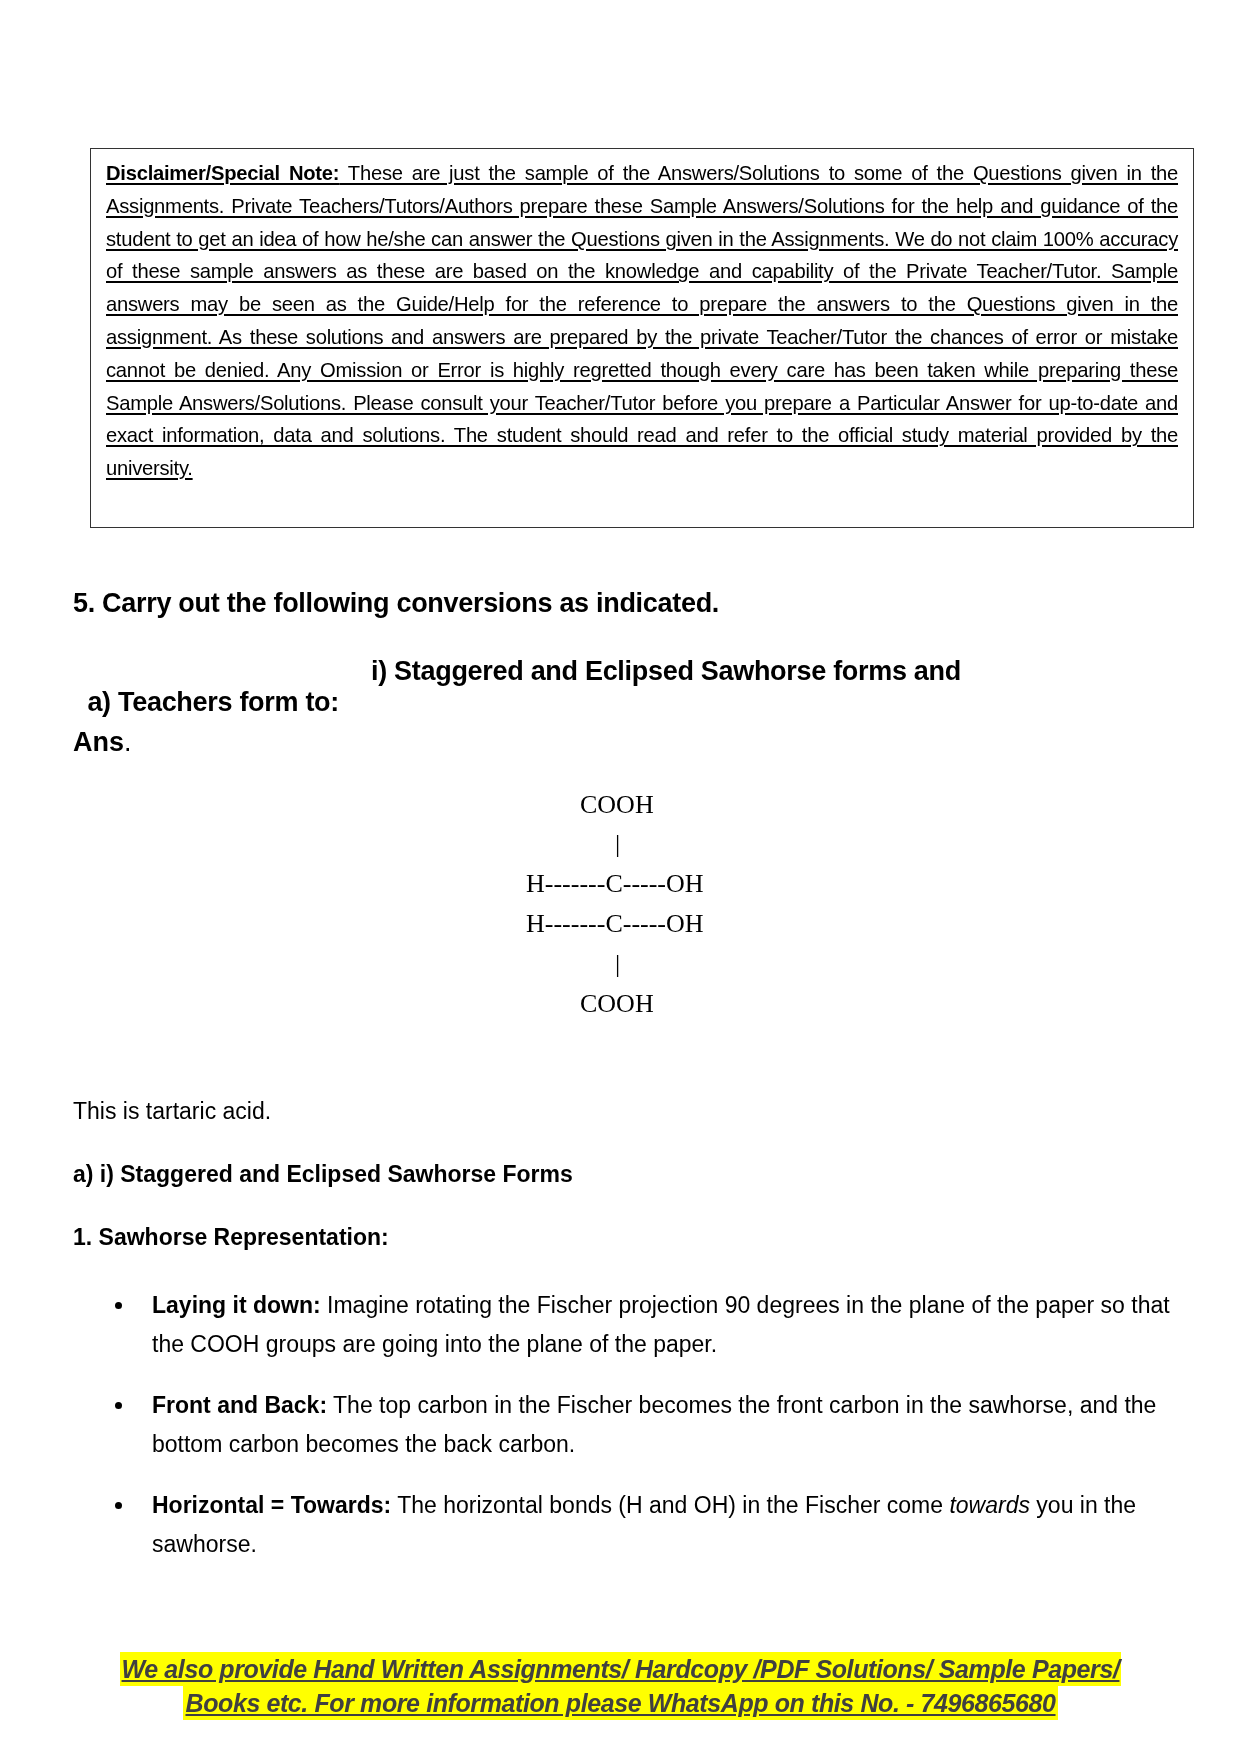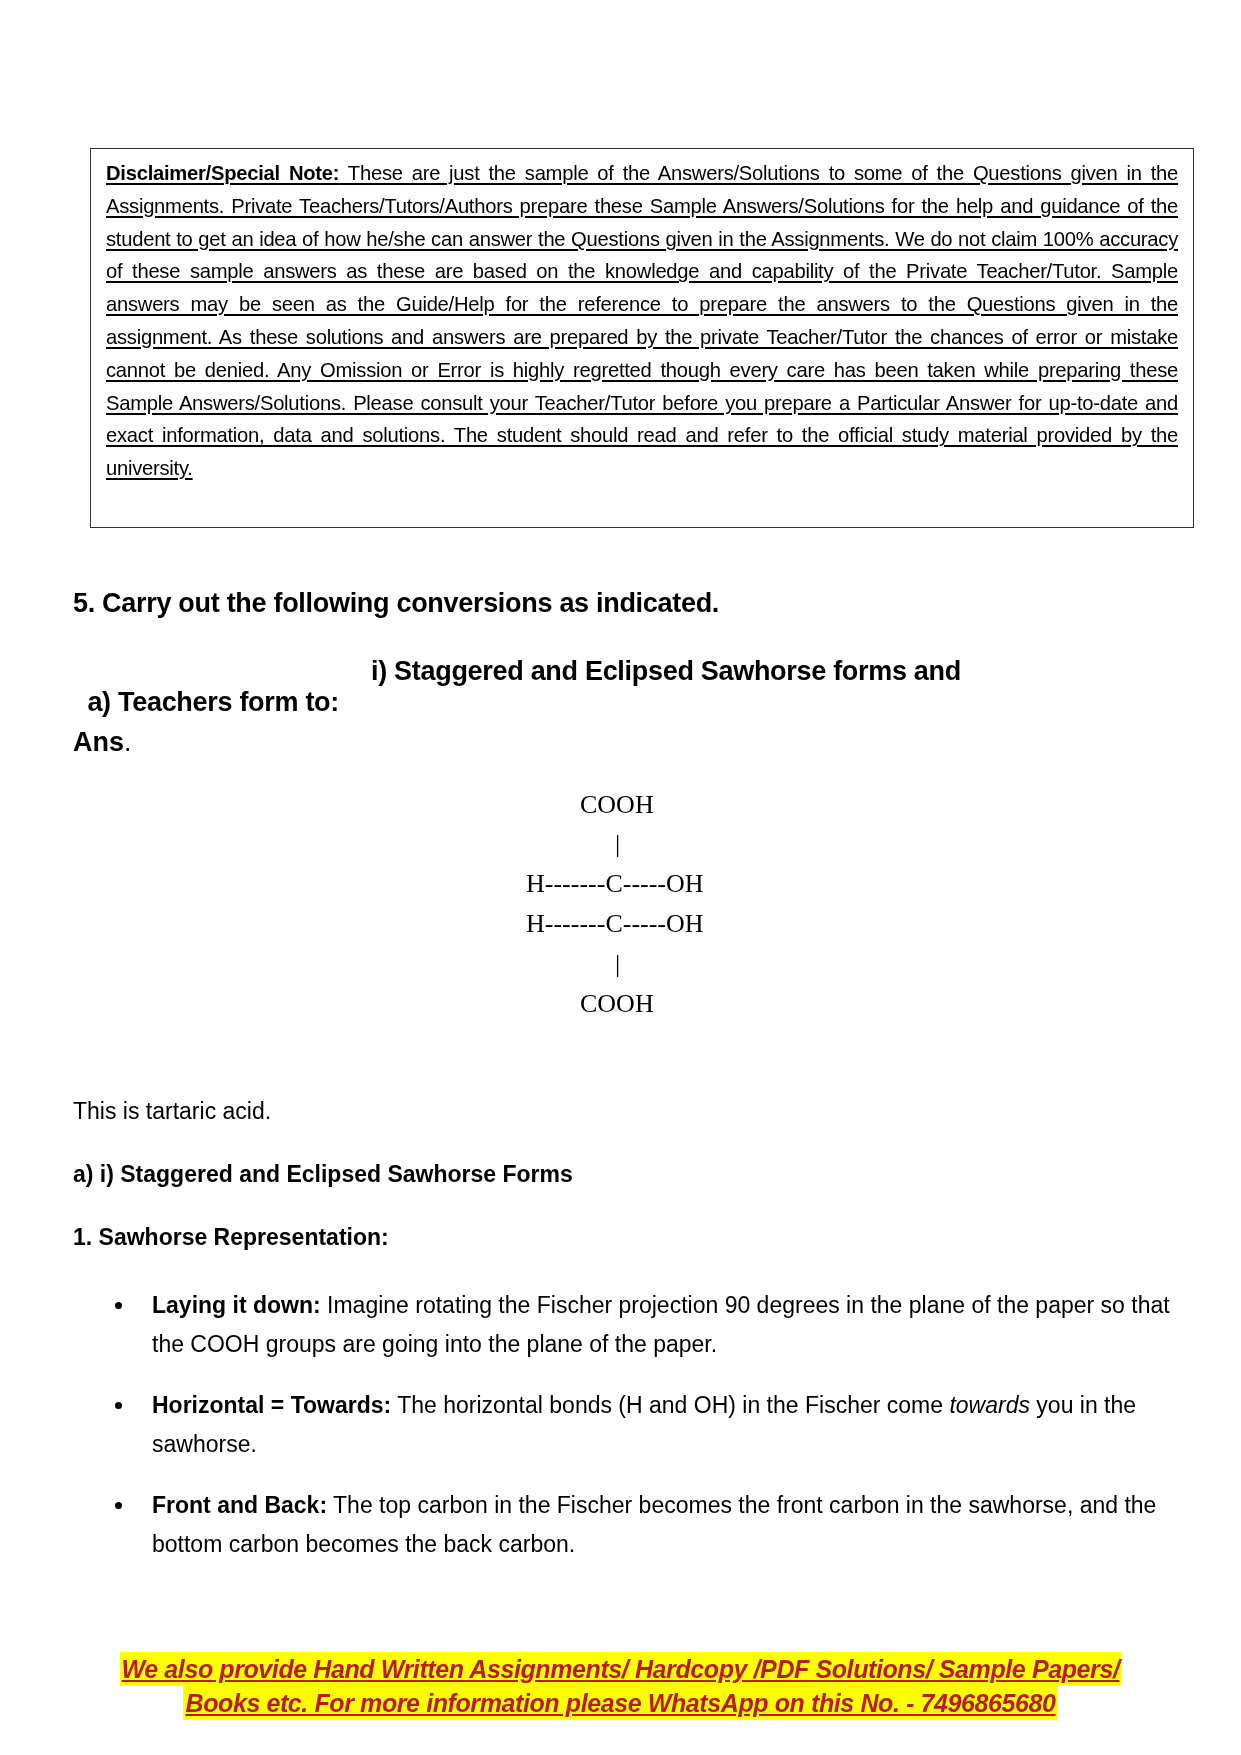--- a/index.html
+++ b/index.html
@@ -20,21 +20,21 @@
   .ans-label { position: absolute; left: 73px; top: 727px; font-size: 27px; margin: 0; }
   .ans-label b { font-weight: bold; }
   .fischer { position: absolute; left: 480px; top: 790px; width: 300px; height: 250px; font-size: 26px; font-family: Liberation Serif, serif; }
   .fischer .row { position: absolute; left: 0; width: 300px; height: 40px; white-space: pre; }
   .plain { position: absolute; left: 73px; font-size: 23px; margin: 0; }
   .bold { font-weight: bold; }
   ul.bullets { position: absolute; left: 73px; top: 1282px; width: 1100px; margin: 4px; padding: 0; list-style: none; }
   ul.bullets li { position: relative; padding-left: 75px; font-size: 23px; line-height: 39px; margin-bottom: 22px; }
   ul.bullets li .dot { position: absolute; left: 38px; top: 16px; width: 7px; height: 7px; background: #000; border-radius: 50%; }
   .promo { position: absolute; left: 0; top: 1652px; width: 1241px; text-align: center; }
-  .promo .line { display: inline-block; background: #ffff00; color: #b91c1c; font-size: 25px; font-weight: bold; font-style: italic;
+  .promo .line { display: inline-block; background: #ffff00; color: #404040; font-size: 25px; font-weight: bold; font-style: italic;
                  text-decoration: underline; line-height: 34px; padding: 0 2px; letter-spacing: -0.4px; }
 </style>
 </head>
 <body>
 
 <div class="disclaimer">
   <p><b>Disclaimer/Special Note:</b><span> These are just the sample of the Answers/Solutions to some of the Questions given in the Assignments. Private Teachers/Tutors/Authors prepare these Sample Answers/Solutions for the help and guidance of the student to get an idea of how he/she can answer the Questions given in the Assignments. We do not claim 100% accuracy of these sample answers as these are based on the knowledge and capability of the Private Teacher/Tutor. Sample answers may be seen as the Guide/Help for the reference to prepare the answers to the Questions given in the assignment. As these solutions and answers are prepared by the private Teacher/Tutor the chances of error or mistake cannot be denied. Any Omission or Error is highly regretted though every care has been taken while preparing these Sample Answers/Solutions. Please consult your Teacher/Tutor before you prepare a Particular Answer for up-to-date and exact information, data and solutions. The student should read and refer to the official study material provided by the university.</span></p>
 </div>
 
 <h1 class="q-title">5. Carry out the following conversions as indicated.</h1>
@@ -59,24 +59,24 @@
 <p class="plain bold" style="top:1161px">a) i) Staggered and Eclipsed Sawhorse Forms</p>
 <p class="plain bold" style="top:1224px">1. Sawhorse Representation:</p>
 
 <ul class="bullets">
   <li>
     <span class="dot"></span>
     <b>Laying it down:</b><span> Imagine rotating the Fischer projection 90 degrees in the plane of the paper so that the COOH groups are going into the plane of the paper.</span>
   </li>
   <li>
     <span class="dot"></span>
-    <b>Horizontal = Towards:</b><span> The horizontal bonds (H and OH) in the Fischer come </span><i>towards</i><span> you in the sawhorse.</span>
+    <b>Front and Back:</b><span> The top carbon in the Fischer becomes the front carbon in the sawhorse, and the bottom carbon becomes the back carbon.</span>
   </li>
   <li>
     <span class="dot"></span>
-    <b>Front and Back:</b><span> The top carbon in the Fischer becomes the front carbon in the sawhorse, and the bottom carbon becomes the back carbon.</span>
+    <b>Horizontal = Towards:</b><span> The horizontal bonds (H and OH) in the Fischer come </span><i>towards</i><span> you in the sawhorse.</span>
   </li>
 </ul>
 
 <div class="promo">
   <span class="line">We also provide Hand Written Assignments/ Hardcopy /PDF Solutions/ Sample Papers/</span><br>
   <span class="line">Books etc. For more information please WhatsApp on this No. - 7496865680</span>
 </div>
 
 </body></html>

